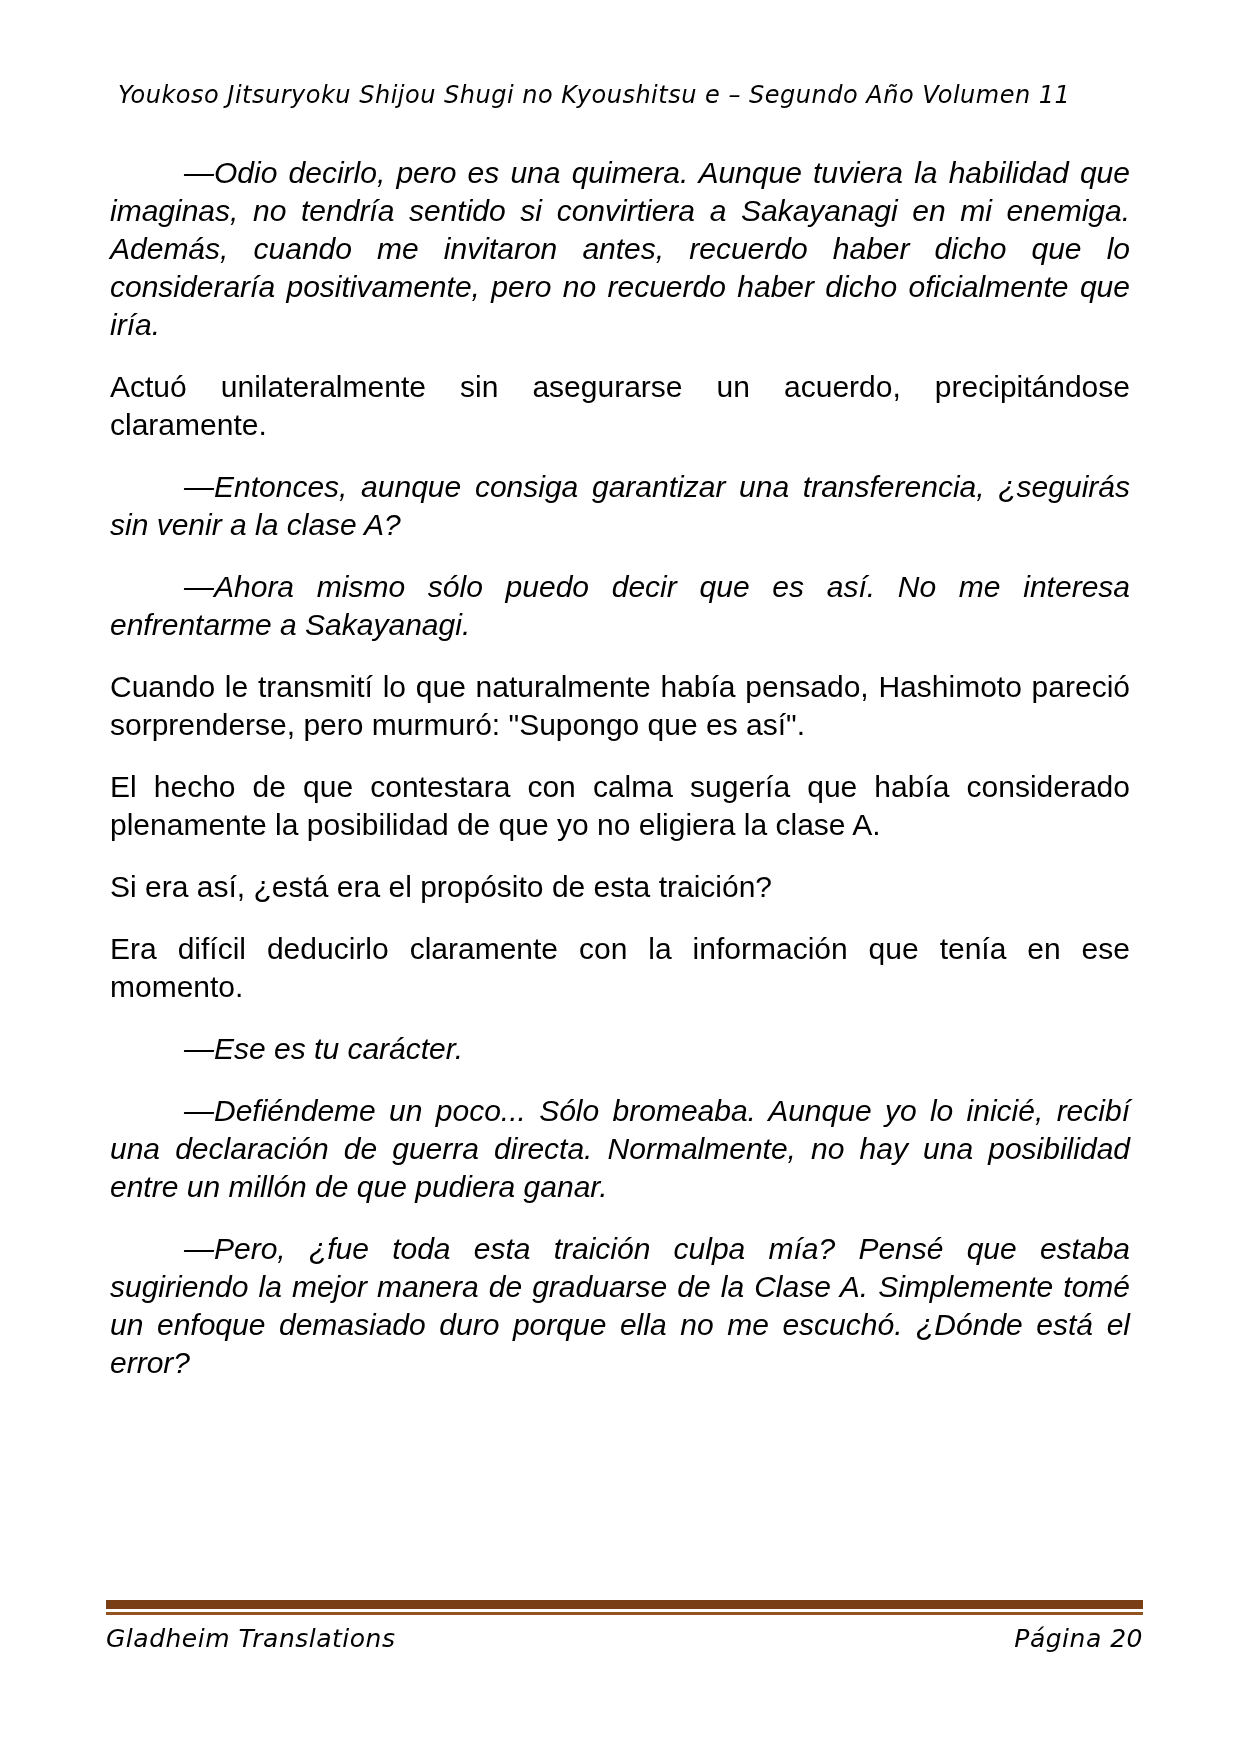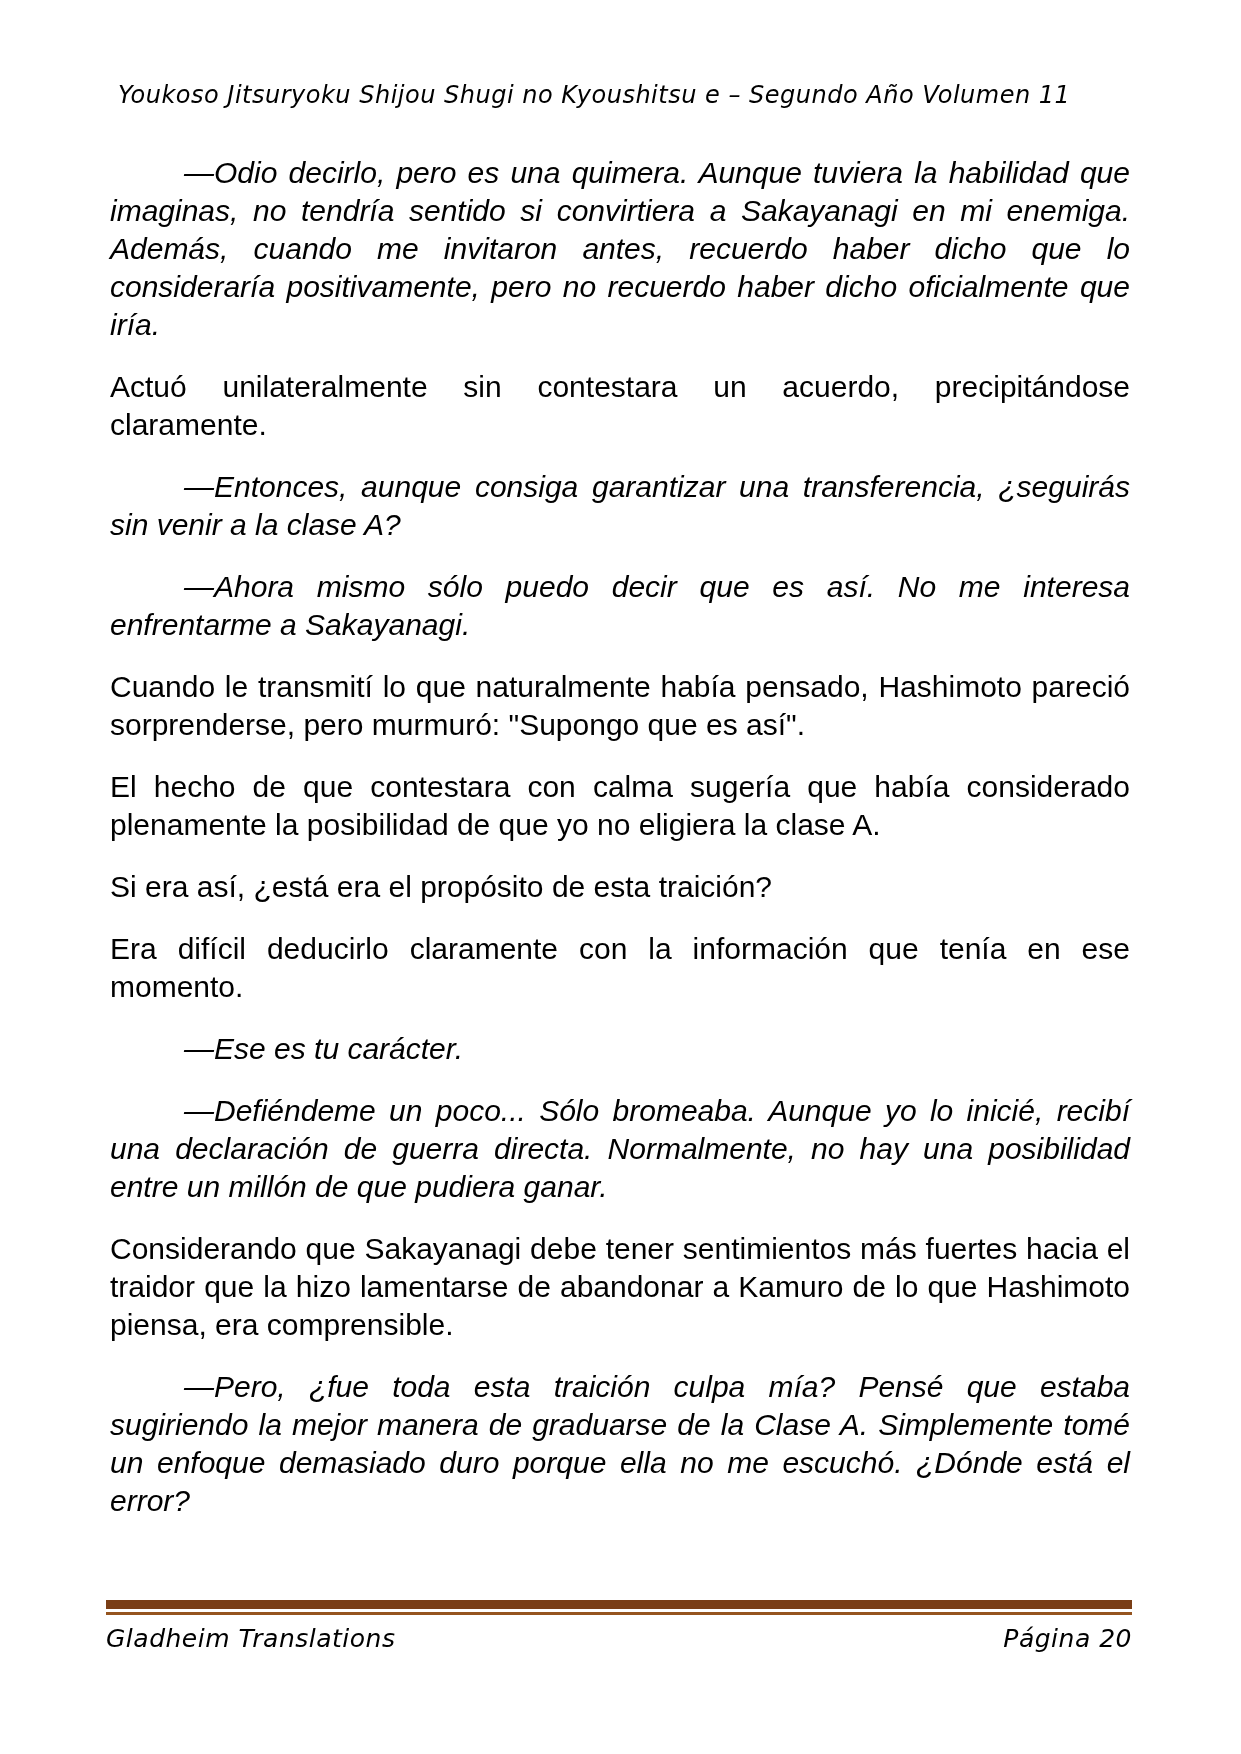--- a/index.html
+++ b/index.html
@@ -36,21 +36,21 @@
     text-align: justify;
     margin: 0 0 24px 0;
   }
   .content p.para.indent {
     text-indent: 74px;
     font-style: italic;
   }
   .footer {
     position: absolute;
     left: 106px;
-    right: 100px;
+    right: 89px;
     top: 1600px;
   }
   .rule-thick {
     height: 9px;
     width: 100%;
   }
   .rule-thin {
     height: 3px;
     width: 100%;
     margin-top: 3px;
@@ -68,30 +68,29 @@
 </style>
 </head>
 <body>
 
 <div class="page" style="background: rgb(255, 255, 255); color: rgb(0, 0, 0);">
 
   <div class="header-title">Youkoso Jitsuryoku Shijou Shugi no Kyoushitsu e – Segundo Año Volumen 11</div>
 
   <div class="content">
       <p class="para indent">—Odio decirlo, pero es una quimera. Aunque tuviera la habilidad que imaginas, no tendría sentido si convirtiera a Sakayanagi en mi enemiga. Además, cuando me invitaron antes, recuerdo haber dicho que lo consideraría positivamente, pero no recuerdo haber dicho oficialmente que iría.</p>
-      <p class="para">Actuó unilateralmente sin contestara un acuerdo, precipitándose claramente.</p>
+      <p class="para">Actuó unilateralmente sin asegurarse un acuerdo, precipitándose claramente.</p>
       <p class="para indent">—Entonces, aunque consiga garantizar una transferencia, ¿seguirás sin venir a la clase A?</p>
       <p class="para indent">—Ahora mismo sólo puedo decir que es así. No me interesa enfrentarme a Sakayanagi.</p>
       <p class="para">Cuando le transmití lo que naturalmente había pensado, Hashimoto pareció sorprenderse, pero murmuró: "Supongo que es así".</p>
       <p class="para">El hecho de que contestara con calma sugería que había considerado plenamente la posibilidad de que yo no eligiera la clase A.</p>
       <p class="para">Si era así, ¿está era el propósito de esta traición?</p>
       <p class="para">Era difícil deducirlo claramente con la información que tenía en ese momento.</p>
       <p class="para indent">—Ese es tu carácter.</p>
       <p class="para indent">—Defiéndeme un poco... Sólo bromeaba. Aunque yo lo inicié, recibí una declaración de guerra directa. Normalmente, no hay una posibilidad entre un millón de que pudiera ganar.</p>
-      <p class="para">Considerando que Sakayanagi debe tener sentimientos más fuertes hacia el traidor que la hizo lamentarse de abandonar a Kamuro de lo que Hashimoto piensa, era comprensible.</p>
       <p class="para indent">—Pero, ¿fue toda esta traición culpa mía? Pensé que estaba sugiriendo la mejor manera de graduarse de la Clase A. Simplemente tomé un enfoque demasiado duro porque ella no me escuchó. ¿Dónde está el error?</p>
     </div>
 
   <div class="footer">
     <div class="rule-thick" style="background: rgb(122, 62, 22);"></div>
     <div class="rule-thin" style="background: rgb(149, 84, 31);"></div>
     <div class="footer-row">
       <span>Gladheim Translations</span>
       <span>Página 20</span>
     </div>

